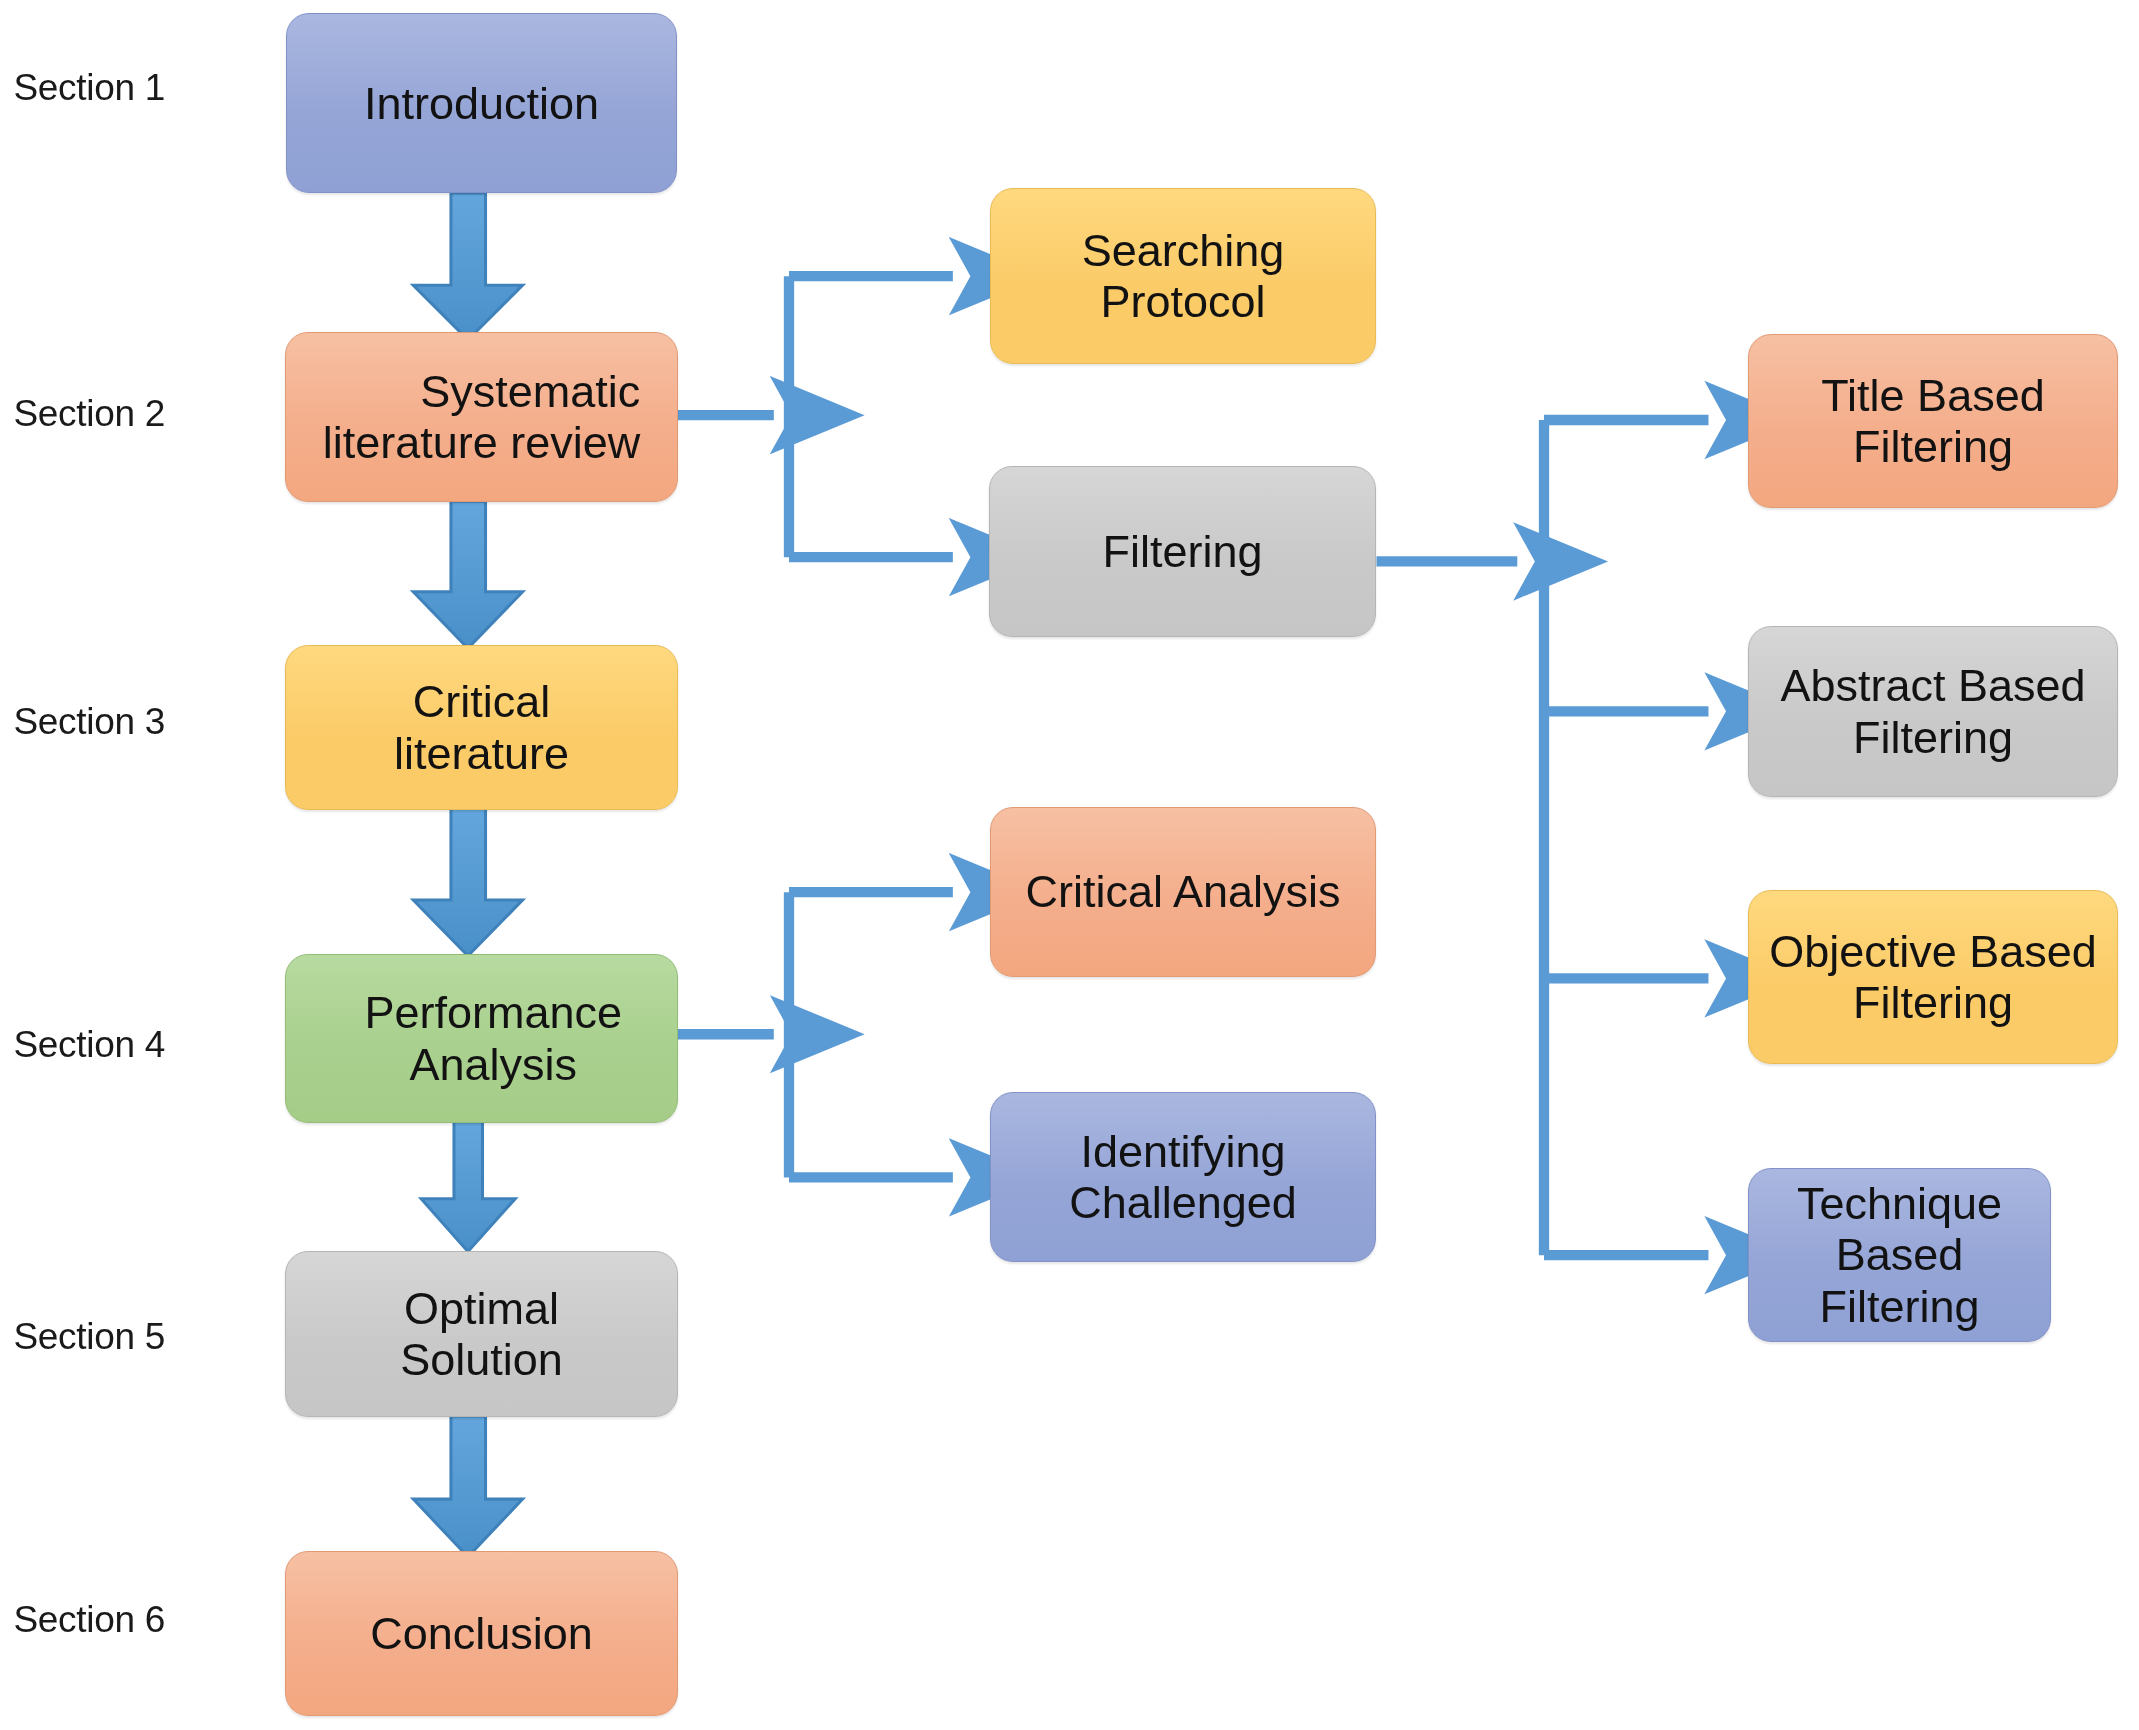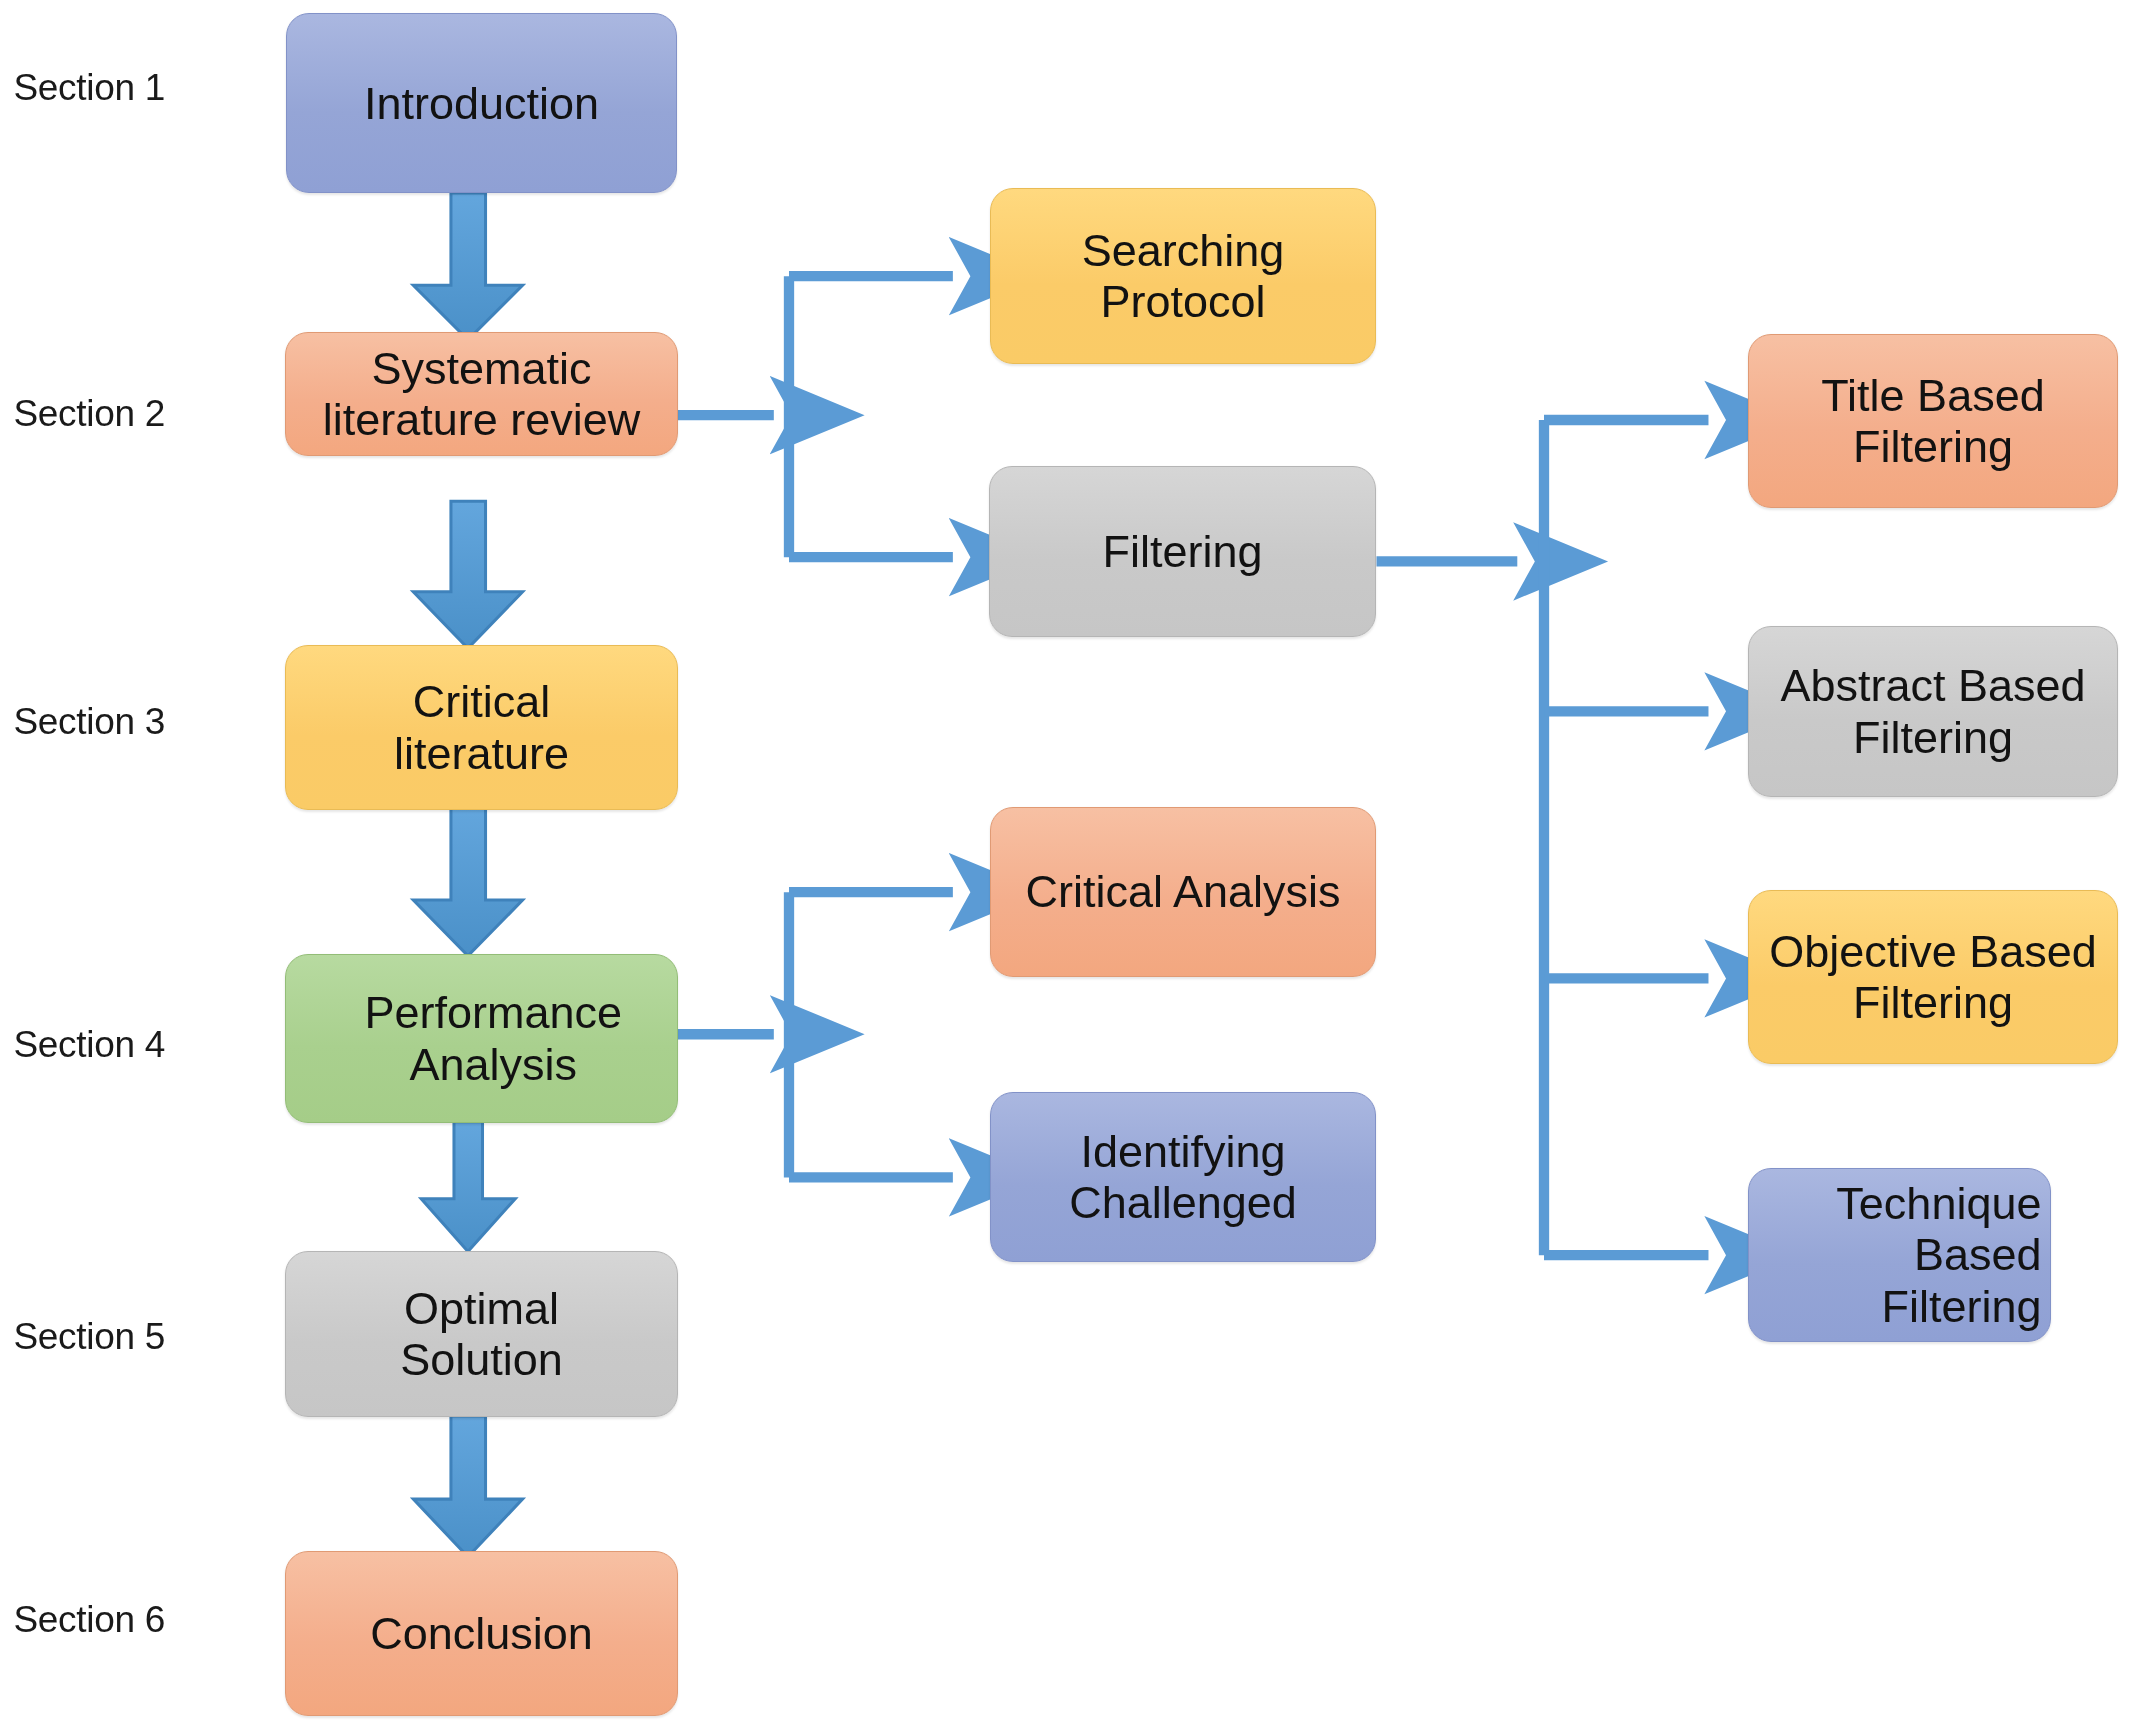--- a/index.html
+++ b/index.html
@@ -147,21 +147,21 @@
 
   <div class="section-label" style="left:13.4px; top:67px;">Section 1</div>
   <div class="section-label" style="left:13.4px; top:393px;">Section 2</div>
   <div class="section-label" style="left:13.4px; top:701px;">Section 3</div>
   <div class="section-label" style="left:13.4px; top:1024px;">Section 4</div>
   <div class="section-label" style="left:13.4px; top:1316px;text-align:center;">Section 5</div>
   <div class="section-label" style="left:13.4px; top:1599px;">Section 6</div>
 
   <div class="box blue" style="left:286px; top:13.4px; width:391px; height:180px;">Introduction</div>
 
-  <div class="box orange" style="left:285px; top:332px; width:393px; height:124px;">Systematic
+  <div class="box orange" style="left:285px; top:332px; width:393px; height:170px;text-align:right;">Systematic
 literature review</div>
 
   <div class="box yellow" style="left:285px; top:645px; width:393px; height:165px;">Critical
 literature</div>
 
   <div class="box green" style="left:285px; top:954px; width:393px; height:169px;padding-left:32px;">Performance
 Analysis</div>
 
   <div class="box gray" style="left:285px; top:1251px; width:393px; height:166px;">Optimal
 Solution</div>
@@ -180,17 +180,17 @@
 
   <div class="box orange" style="left:1748px; top:334px; width:370px; height:174px;">Title Based
 Filtering</div>
 
   <div class="box gray" style="left:1748px; top:626px; width:370px; height:171px;">Abstract Based
 Filtering</div>
 
   <div class="box yellow" style="left:1748px; top:890px; width:370px; height:174px;">Objective Based
 Filtering</div>
 
-  <div class="box blue" style="left:1748px; top:1168px; width:303px; height:174px;text-align:right;">Technique
+  <div class="box blue" style="left:1748px; top:1168px; width:303px; height:174px;">Technique
 Based Filtering</div>
 
 </div>
 
 
 </body></html>

